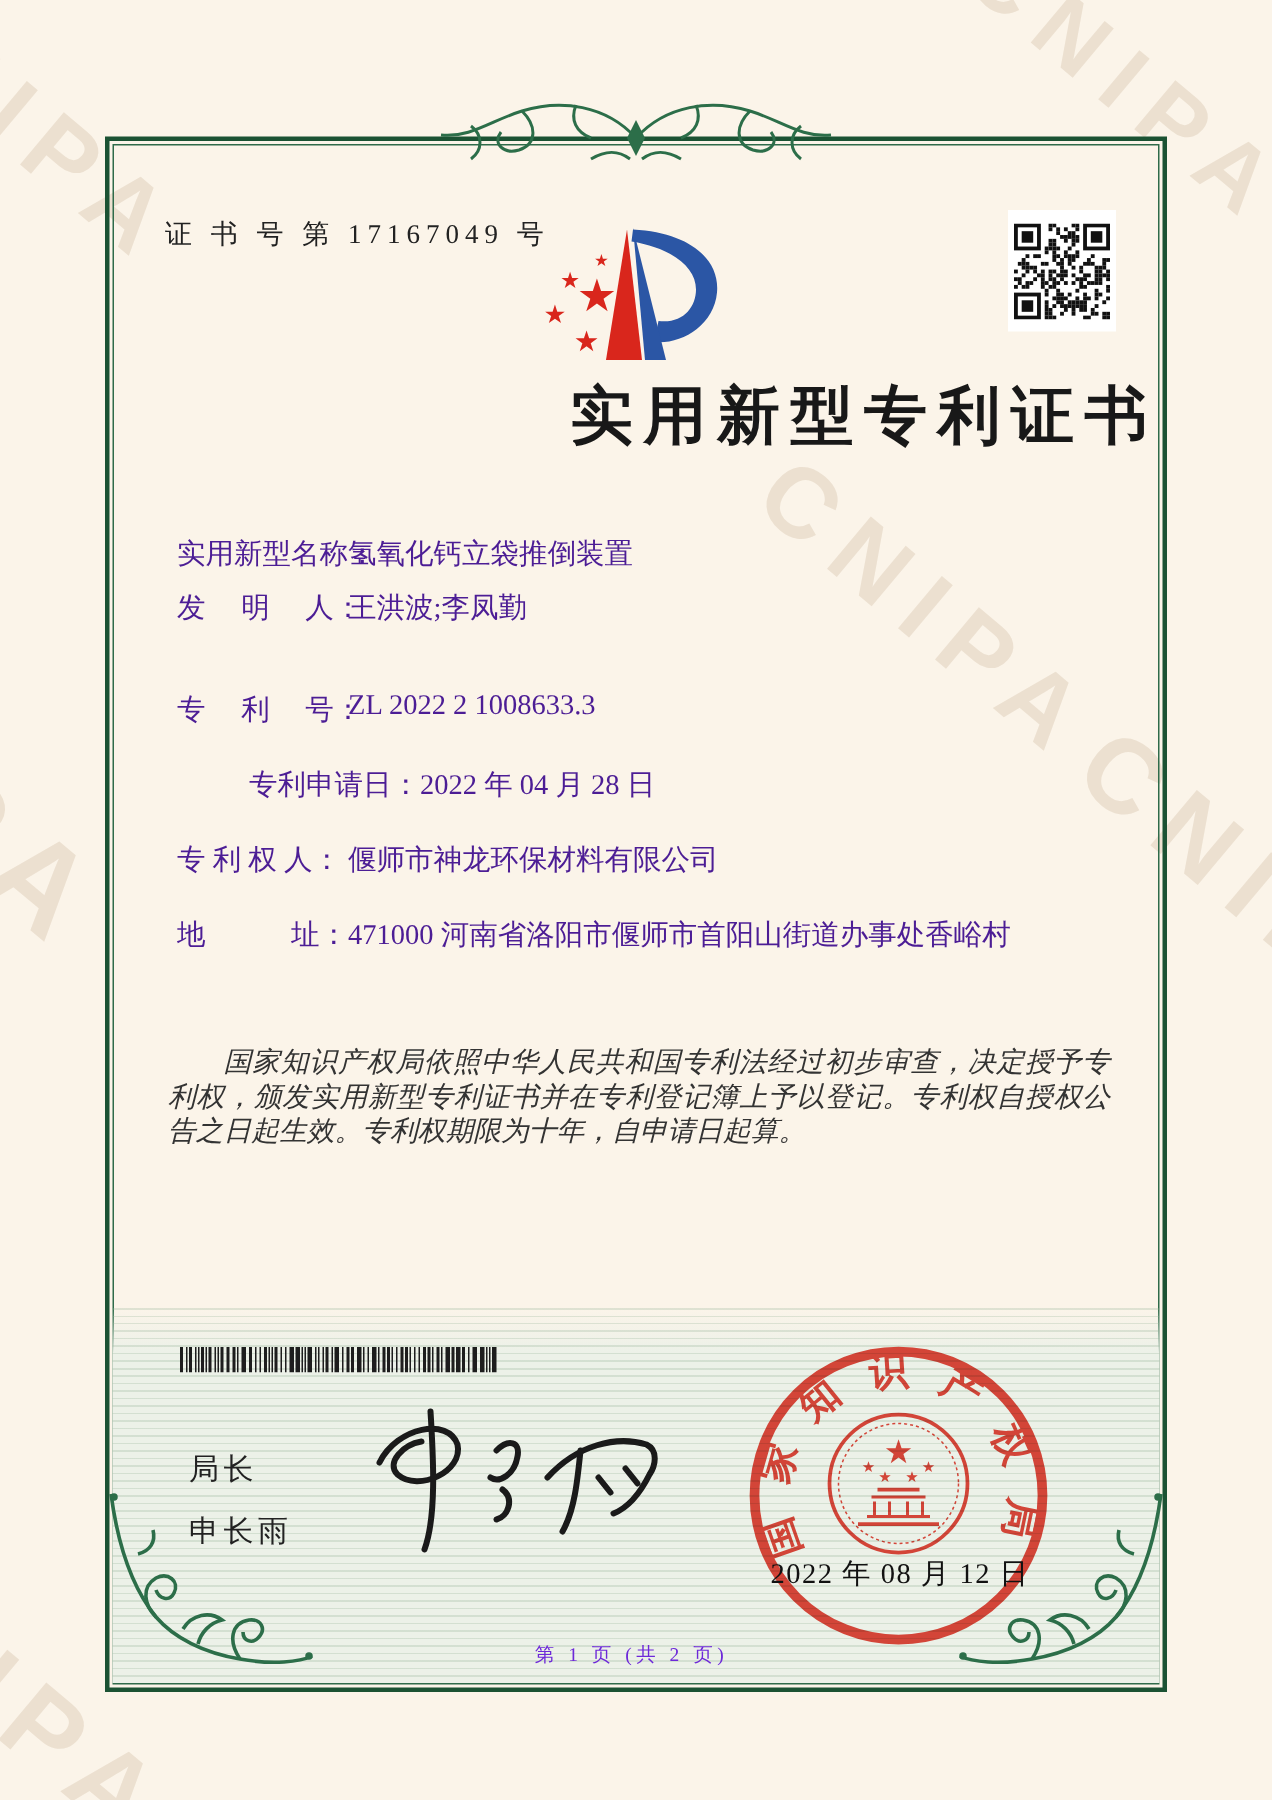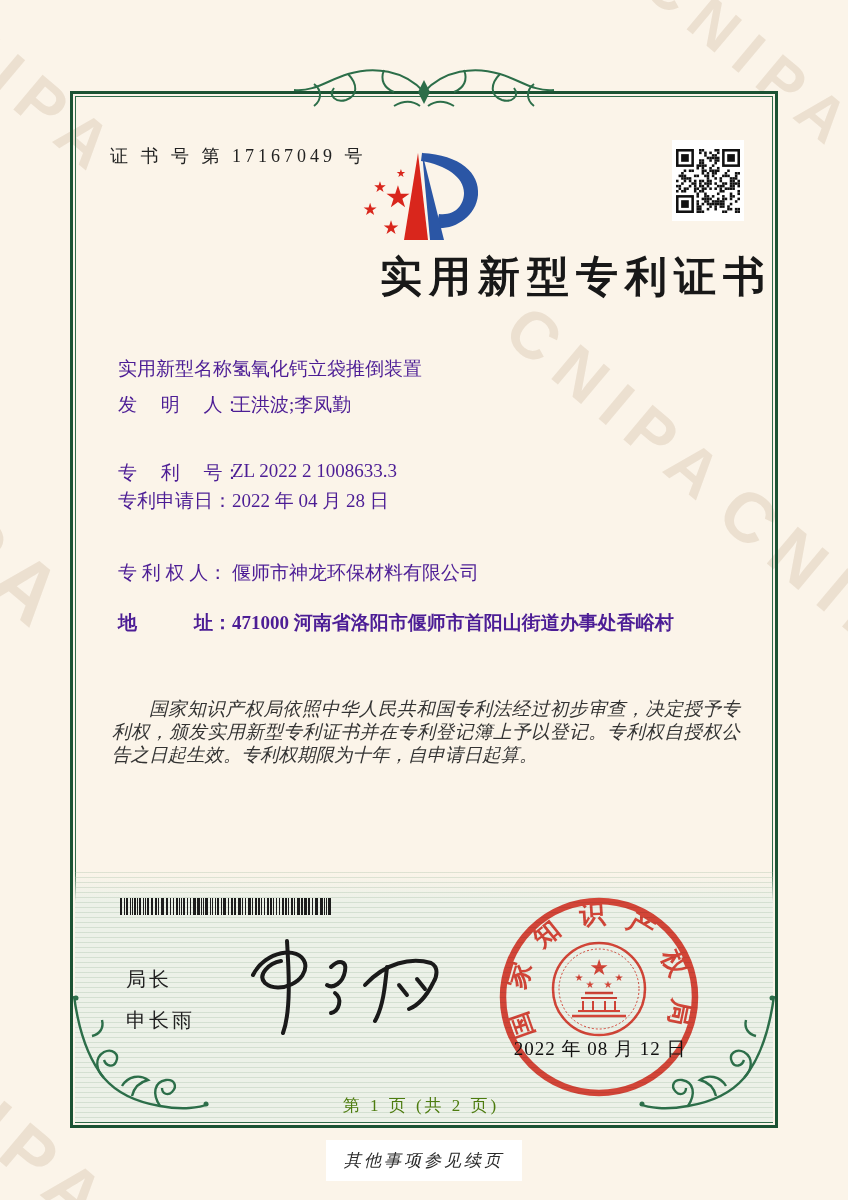--- a/index.html
+++ b/index.html
@@ -34,21 +34,21 @@
   .paras p{margin:0;text-indent:2em;}
   .barcode{position:absolute;left:120px;top:898px;z-index:3;}
   .officer{position:absolute;left:126px;top:966px;z-index:3;
            font-family:Liberation Serif, serif;font-size:20px;color:#222;}
   .officer div{margin-bottom:14px;letter-spacing:3px;}
   .sig{position:absolute;left:235px;top:933px;z-index:3;}
   .seal{position:absolute;left:494px;top:892px;z-index:3;opacity:.93;mix-blend-mode:multiply;}
   .seal-date{position:absolute;left:505px;top:1036px;width:190px;text-align:center;z-index:4;
              font-size:19px;color:#111;letter-spacing:1px;white-space:nowrap;}
   .page-info{position:absolute;left:70px;top:1094px;width:702px;text-align:center;z-index:3;
-             font-size:17px;letter-spacing:3px;color:#4d7c0f;}
+             font-size:13px;letter-spacing:3px;color:#6d28d9;}
   .note{position:absolute;left:424px;top:1140px;transform:translateX(-50%);z-index:3;
         background:#fff;padding:9px 18px;font-size:17px;font-style:italic;
         letter-spacing:3px;color:#2b2b2b;white-space:nowrap;}
   .orn{position:absolute;z-index:2;}
 </style>
 </head>
 <body>
 
 <div class="page">
 
@@ -340,29 +340,29 @@
     <span class="val">氢氧化钙立袋推倒装置</span>
   </div>
   <div class="row" style="top:392px;">
     <span>发　 明 　人：</span>
     <span class="val">王洪波;李凤勤</span>
   </div>
   <div class="row" style="top:460px;">
     <span>专　 利 　号：</span>
     <span class="val">ZL 2022 2 1008633.3</span>
   </div>
-  <div class="row" style="top:488px;">
+  <div class="row" style="top:510px;margin-left:48px;">
     <span>专利申请日：</span>
     <span class="val">2022 年 04 月 28 日</span>
   </div>
   <div class="row" style="top:560px;">
     <span>专 利 权 人：</span>
     <span class="val">偃师市神龙环保材料有限公司</span>
   </div>
-  <div class="row" style="top:610px;font-weight:bold;">
+  <div class="row" style="top:610px;">
     <span>地　　　址：</span>
     <span class="val">471000  河南省洛阳市偃师市首阳山街道办事处香峪村</span>
   </div>
 
 
   <div class="paras">
     <p>国家知识产权局依照中华人民共和国专利法经过初步审查，决定授予专利权，颁发实用新型专利证书并在专利登记簿上予以登记。专利权自授权公告之日起生效。专利权期限为十年，自申请日起算。</p>
   </div>
 
   <svg class="barcode" width="215" height="17" viewBox="0 0 215 17">
@@ -474,15 +474,14 @@
         <path d="M-18,9 L18,9" stroke-width="2"></path>
         <path d="M-16,12 L-16,22 M-6,12 L-6,22 M6,12 L6,22 M16,12 L16,22" stroke-width="2"></path>
         <path d="M-21,22 L21,22" stroke-width="2"></path>
         <path d="M-27,27 L27,27" stroke-width="2.5"></path>
       </g>
     </g>
   </svg>
   <div class="seal-date">2022 年 08 月 12 日</div>
 
   <div class="page-info">第 1 页 (共 2 页)</div>
-  <div class="note">其他事项参见续页</div>
 
 </div>
 
 </body></html>

